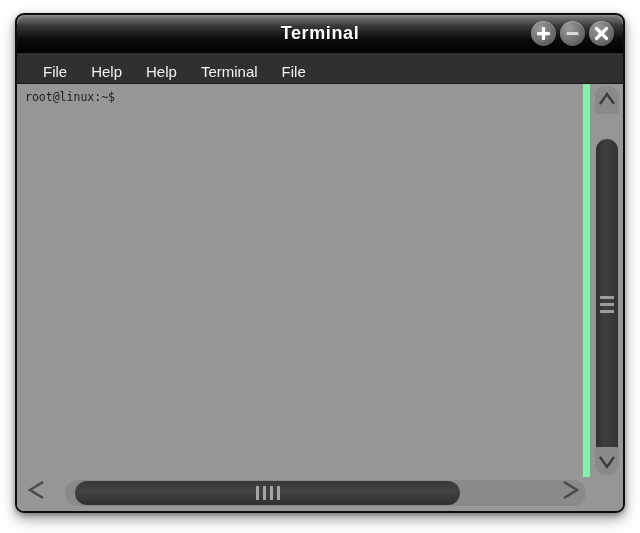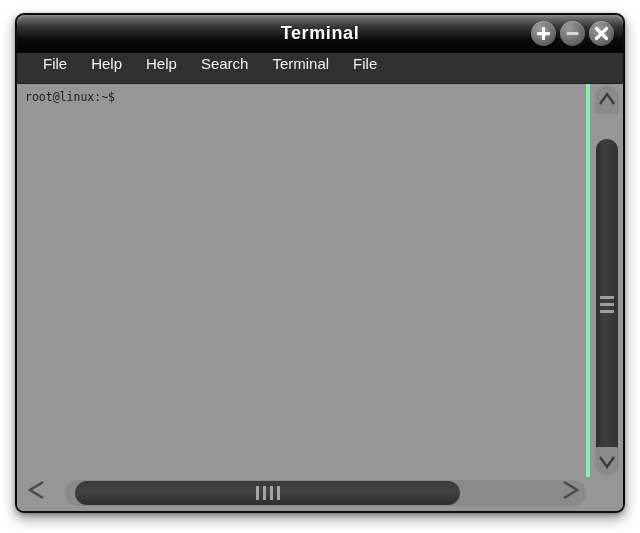--- a/index.html
+++ b/index.html
@@ -64,21 +64,21 @@
     position: relative;
     cursor: pointer;
   }
   .wbtn svg { position: absolute; left: 0; top: 0; }
 
   
   #menubar {
     height: 30px;
     background: #303030;
     display: flex;
-    align-items: flex-start;
+    align-items: flex-end;
     padding-left: 14px;
     border-bottom: 1px solid #1b1b1b;
   }
   .menu-item {
     color: #f2f2f2;
     font-size: 15px;
     padding: 2px 12px 3px 12px;
     cursor: default;
     white-space: nowrap;
   }
@@ -88,21 +88,21 @@
     position: relative;
     height: 428px;
     background: #969696;
   }
   #terminal-wrap {
     position: absolute;
     left: 0; top: 0;
     right: 33px;
     bottom: 35px;
     background: #969696;
-    border-right: 4px solid #86efac;
+    border-right: 7px solid #86efac;
     overflow: hidden;
   }
   #terminal-text {
     margin: 0;
     padding: 6px 0 0 8px;
     font-family: "DejaVu Sans Mono", "Liberation Mono", monospace;
     font-size: 11.5px;
     line-height: 14px;
     color: #1d1d1d;
     white-space: pre;
@@ -217,21 +217,20 @@
           </g>
         </svg>
       </div>
     </div>
   </div>
 
   <div id="menubar">
     <div class="menu-item">File</div>
     <div class="menu-item">Help</div>
     <div class="menu-item">Help</div>
-    <div class="menu-item">Search</div>
     <div class="menu-item">Terminal</div>
     <div class="menu-item">File</div>
   </div>
 
   <div id="body-area">
 
     <div id="terminal-wrap">
       <pre id="terminal-text">root@linux:~$</pre>
     </div>
 

